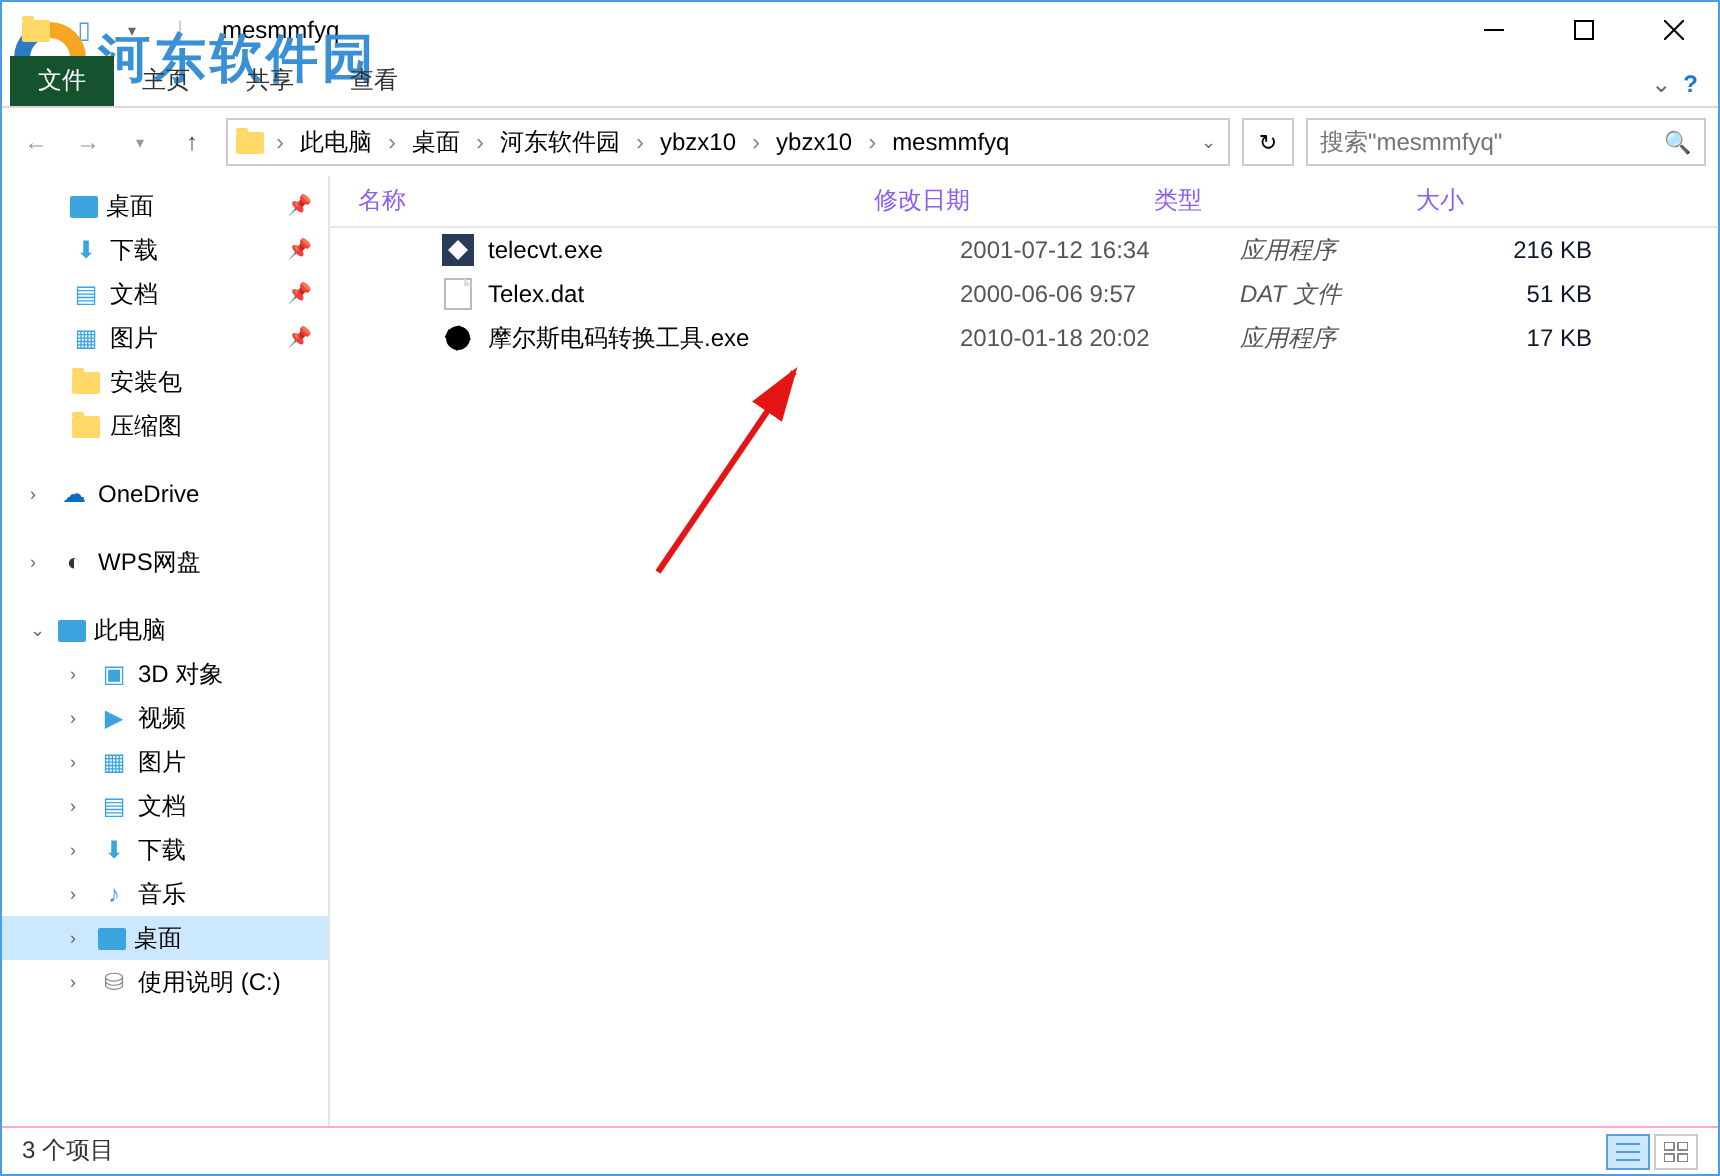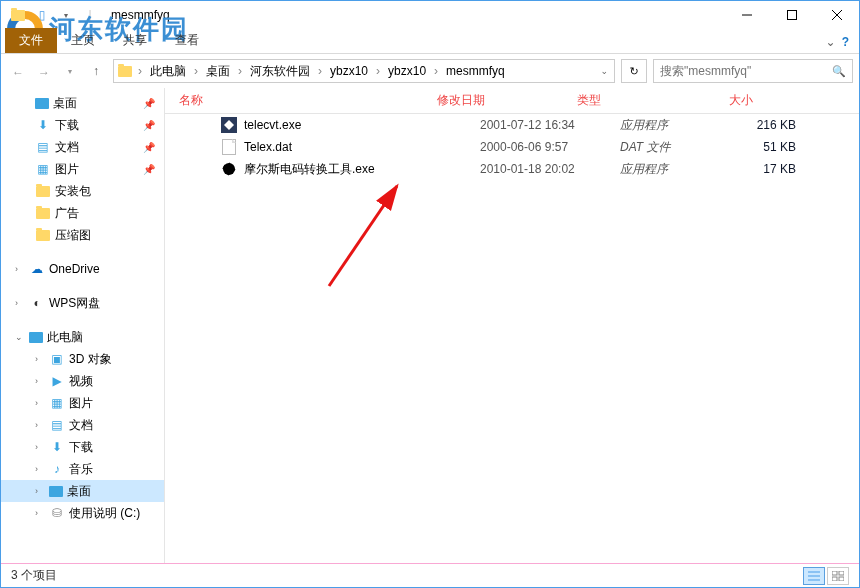--- a/index.html
+++ b/index.html
@@ -5,21 +5,21 @@
 * { margin: 0; padding: 0; box-sizing: border-box; font-family: "Microsoft YaHei", "Segoe UI", sans-serif; font-size: 12px; }
 body { background: #fff; width: 860px; height: 588px; position: relative; overflow: hidden; border: 1px solid #4a9de8; }
 .titlebar { height: 28px; display: flex; align-items: center; padding-left: 8px; background: #fff; }
 .titlebar .qat { display: flex; gap: 6px; align-items: center; }
 .titlebar .qat span { width: 18px; height: 18px; display: inline-flex; align-items: center; justify-content: center; }
 .titlebar .title { margin-left: 12px; color: #000; }
 .win-controls { margin-left: auto; display: flex; }
 .win-btn { width: 45px; height: 28px; display: flex; align-items: center; justify-content: center; color: #000; }
 .ribbon-tabs { height: 25px; display: flex; align-items: flex-end; padding-left: 4px; border-bottom: 1px solid #dadada; background: #fff; }
 .ribbon-tab { padding: 4px 14px; color: #333; position: relative; }
-.ribbon-tab.file { background: #a16207; color: #fff; }
+.ribbon-tab.file { background: #14532d; color: #fff; }
 .ribbon-help { margin-left: auto; padding: 4px 10px; display: flex; gap: 6px; }
 .addr-row { height: 34px; display: flex; align-items: center; padding: 4px 6px; gap: 6px; background: #fff; }
 .nav-arrows { display: flex; gap: 4px; align-items: center; color: #999; }
 .nav-arrows span { width: 22px; height: 22px; display: inline-flex; align-items: center; justify-content: center; }
 .nav-arrows .up { color: #555; }
 .breadcrumb { flex: 1; border: 1px solid #ccc; height: 24px; display: flex; align-items: center; padding-left: 4px; gap: 2px; background: #fff; }
 .crumb { padding: 0 4px; color: #000; display: inline-flex; align-items: center; }
 .crumb-sep { color: #888; padding: 0 2px; }
 .refresh-box { width: 26px; height: 24px; border: 1px solid #ccc; display: flex; align-items: center; justify-content: center; }
 .search-box { width: 200px; height: 24px; border: 1px solid #ccc; display: flex; align-items: center; padding: 0 6px; color: #888; }
@@ -28,26 +28,26 @@
 .sidebar { width: 164px; border-right: 1px solid #e5e5e5; overflow-y: auto; padding-top: 4px; background: #fff; }
 .tree-item { display: flex; align-items: center; height: 22px; padding-left: 14px; gap: 4px; color: #000; white-space: nowrap; }
 .tree-item.child { padding-left: 34px; }
 .tree-item.selected { background: #cce8ff; }
 .tree-item .arrow { width: 10px; color: #666; font-size: 9px; }
 .tree-item .ticon { width: 16px; height: 16px; display: inline-flex; align-items: center; justify-content: center; }
 .tree-item .pin { margin-left: auto; margin-right: 8px; color: #888; font-size: 10px; }
 .folder-icon { background: #ffd868; width: 14px; height: 11px; border-radius: 1px; position: relative; }
 .folder-icon::before { content: ''; position: absolute; top: -2px; left: 0; width: 6px; height: 2px; background: #ffd868; border-radius: 1px 1px 0 0; }
 .main { flex: 1; display: flex; flex-direction: column; position: relative; }
-.col-headers { display: flex; height: 26px; border-bottom: 1px solid #e5e5e5; align-items: center; color: #ef4444; }
+.col-headers { display: flex; height: 26px; border-bottom: 1px solid #e5e5e5; align-items: center; color: #8b5cf6; }
 .col { padding-left: 14px; }
 .col.name { width: 258px; }
 .col.date { width: 140px; }
 .col.type { width: 110px; }
-.col.size { width: 100px; text-align: right; padding-right: 20px; }
+.col.size { width: 100px; text-align: center; padding-right: 20px; }
 .file-list { flex: 1; }
 .file-row { display: flex; height: 22px; align-items: center; color: #000; justify-content: center; }
 .file-row .ficon { width: 18px; height: 18px; margin-left: 12px; margin-right: 6px; display: inline-flex; align-items: center; justify-content: center; }
 .file-row .fname { width: 222px; }
 .file-row .fdate { width: 140px; color: #555; padding-left: 14px; }
 .file-row .ftype { width: 110px; color: #555; padding-left: 14px; font-style: italic; }
 .file-row .fsize { width: 100px; text-align: right; color: #0f172a; padding-right: 20px; }
 .statusbar { height: 24px; border-top: 1px solid #f9a8d4; display: flex; align-items: center; padding: 0 10px; color: #333; background: #fff; }
 .statusbar .view-btns { margin-left: auto; display: flex; gap: 2px; }
 .statusbar .view-btn { width: 22px; height: 18px; border: 1px solid #ccc; display: flex; align-items: center; justify-content: center; }
@@ -168,26 +168,20 @@
     <div class="tree-item child">
       <span class="ticon" style="color:#3ca5e0">▦</span>
       <span>图片</span>
       <span class="pin">📌</span>
     </div>
     <div class="tree-item child">
       <span class="ticon">
           <div class="folder-icon"></div>
         </span>
       <span>安装包</span>
-    </div>
-    <div class="tree-item child">
-      <span class="ticon">
-          <div class="folder-icon"></div>
-        </span>
-      <span>广告</span>
     </div>
     <div class="tree-item child">
       <span class="ticon">
           <div class="folder-icon"></div>
         </span>
       <span>压缩图</span>
     </div>
     <div style="height:12px"></div>
     <div class="tree-item">
       <span class="arrow">›</span>

